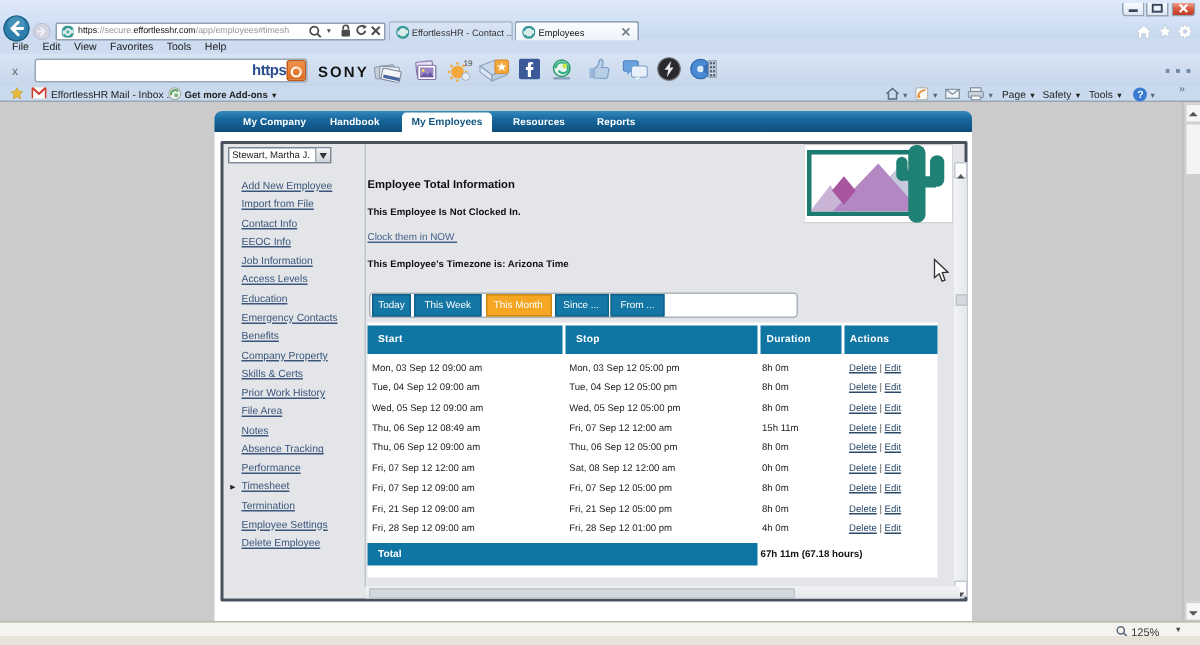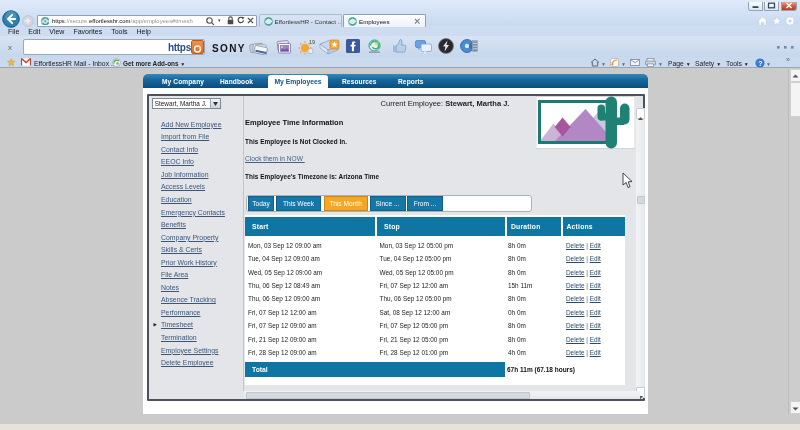--- a/index.html
+++ b/index.html
@@ -303,21 +303,20 @@
 <span class="slink" style="top:186.8px">Notes</span>
 <span class="slink" style="top:199.3px">Absence Tracking</span>
 <span class="slink" style="top:211.8px">Performance</span>
 <span class="tsmark" style="top:225.9px">▶</span>
       <span class="slink" style="top:224.4px">Timesheet</span>
 <span class="slink" style="top:237.0px">Termination</span>
 <span class="slink" style="top:249.5px">Employee Settings</span>
 <span class="slink" style="top:262.1px">Delete Employee</span>
 
     <div class="abs" id="divider"></div>
-    <div class="abs" id="curemp">Current Employee: <b>Stewart, Martha J.</b></div>
 
     <svg class="abs" style="left:387px;top:0px" width="99" height="53" viewBox="0 0 99 53">
         <defs>
           <clipPath id="imgclip">
             <rect x="5" y="7" width="68" height="38"></rect>
           </clipPath>
         </defs>
       <rect x="0" y="0.5" width="99" height="52" fill="#ffffff" stroke="#c0c0c0" stroke-width="0.6"></rect>
       <rect x="3.5" y="5.5" width="71" height="41" fill="#ffffff" stroke="#1d7a71" stroke-width="3"></rect>
       <g clip-path="url(#imgclip)">
@@ -328,21 +327,21 @@
       </g>
       <g fill="#1f8173">
         <rect x="69.5" y="0.5" width="11.5" height="52" rx="5.7"></rect>
         <rect x="61.5" y="8.5" width="7.5" height="16" rx="3.7"></rect>
         <rect x="64" y="17.5" width="10" height="7"></rect>
         <rect x="84" y="7.5" width="9.5" height="21" rx="4.7"></rect>
         <rect x="77" y="21.5" width="11" height="7.5"></rect>
       </g>
     </svg>
 
-    <div class="mainhead" style="left:96px;top:22px;font-size:7.5px;letter-spacing:0">Employee Time Information</div>
+    <div class="mainhead" style="left:96px;top:22px;font-size:7.5px;letter-spacing:0">Employee Total Information</div>
     <div class="mainhead" style="left:96px;top:42px">This Employee Is Not Clocked In.</div>
     <div class="abs" id="clocklink" style="left:96px;top:58.5px">Clock them in NOW&nbsp;</div>
     <div class="mainhead" style="left:96px;top:76.5px">This Employee's Timezone is: Arizona Time</div>
 
     <div class="abs" id="btnbox"></div>
     <div class="tbtn" style="left:99px;top:100px;width:26px">Today</div>
     <div class="tbtn" style="left:127px;top:100px;width:45px">This Week</div>
     <div class="tbtn" style="left:174.5px;top:100px;width:44px;background:#f5a623;border-color:#cc8812">This Month</div>
     <div class="tbtn" style="left:220.5px;top:100px;width:36px">Since ...</div>
     <div class="tbtn" style="left:258px;top:100px;width:36px">From ...</div>
@@ -417,14 +416,21 @@
       </div>
     <div class="abs" style="left:0.5px;top:14px;width:11px;height:35px;background:#f4f4f4;border:1px solid #d0d0d0;border-radius:1px"></div>
     <div class="abs" style="left:0.5px;top:333px;width:11px;height:13px;background:#f5f5f5;border:1px solid #d0d0d0">
         <svg style="display:block;margin:3px auto 0" width="9" height="8" viewBox="0 0 9 8">
           <path d="M1.5 2.5 L4.5 5.5 L7.5 2.5 Z" fill="#555"></path>
         </svg>
       </div>
   </div>
 
 
+  <div class="abs" id="statusbar">
+      <span style="position:absolute;right:27px;top:2px"><svg width="8" height="8" viewBox="0 0 8 8" style="vertical-align:-1px">
+          <circle cx="3.2" cy="3.2" r="2.4" fill="none" stroke="#5a6a7c" stroke-width="1"></circle>
+          <path d="M5 5 L7.3 7.3" stroke="#5a6a7c" stroke-width="1.1"></path>
+        </svg> 125%</span>
+      <span style="position:absolute;right:12px;top:2px;font-size:5px;color:#444">▼</span>
+    </div>
   <div class="abs" id="statusbottom"></div>
 </div>
 
 </body></html>

